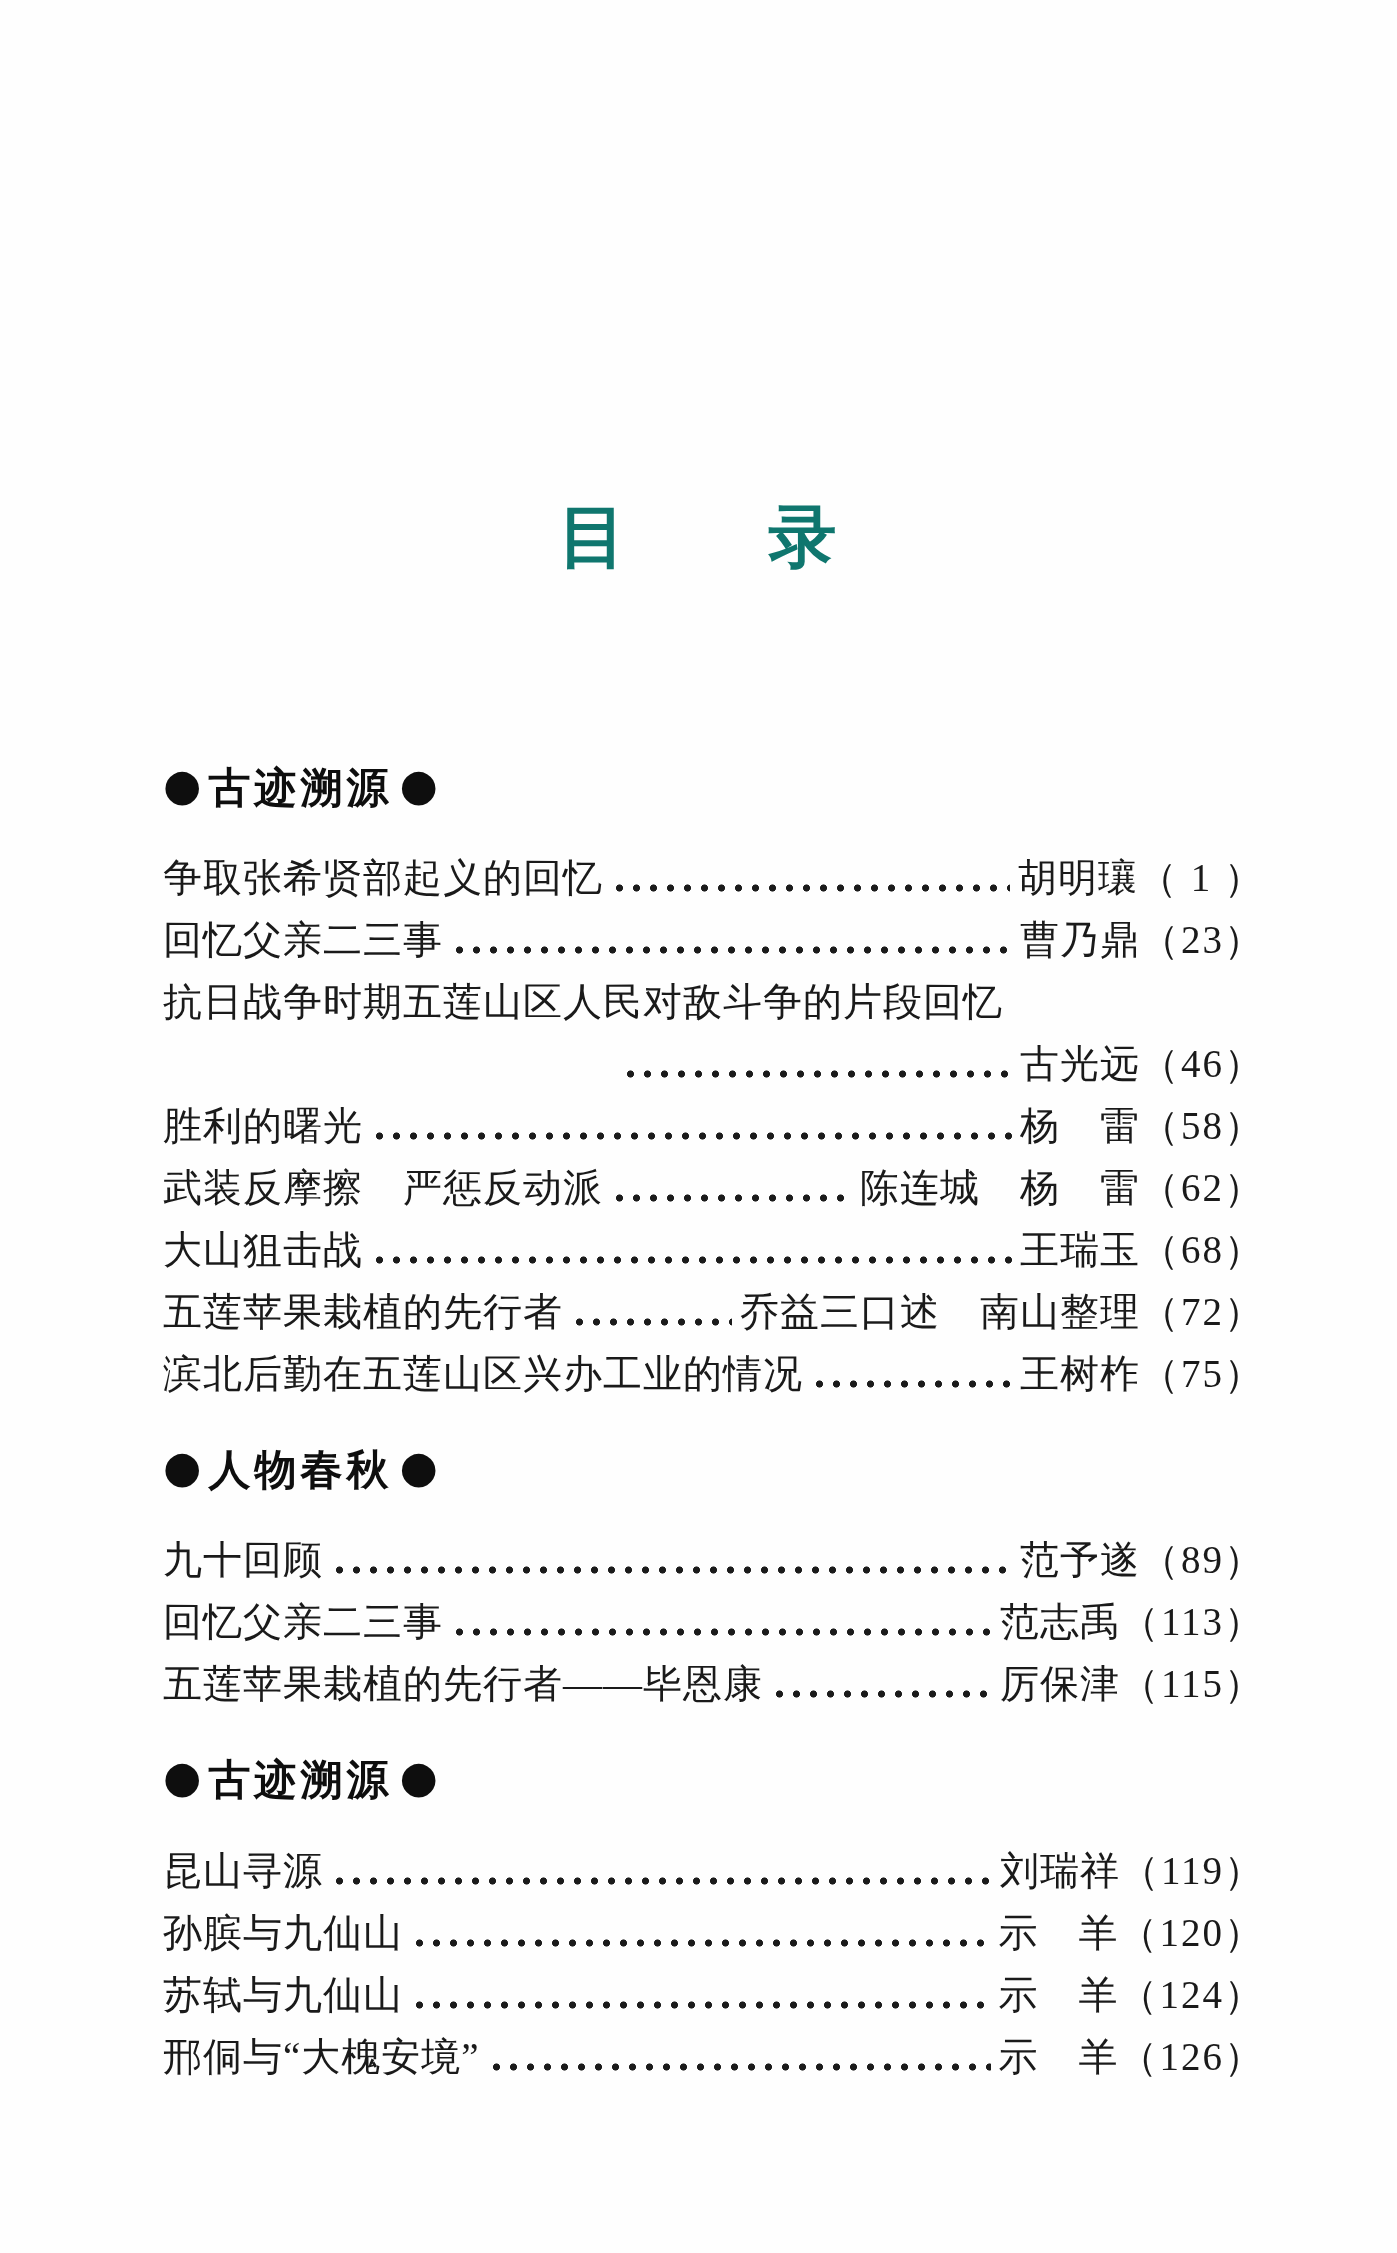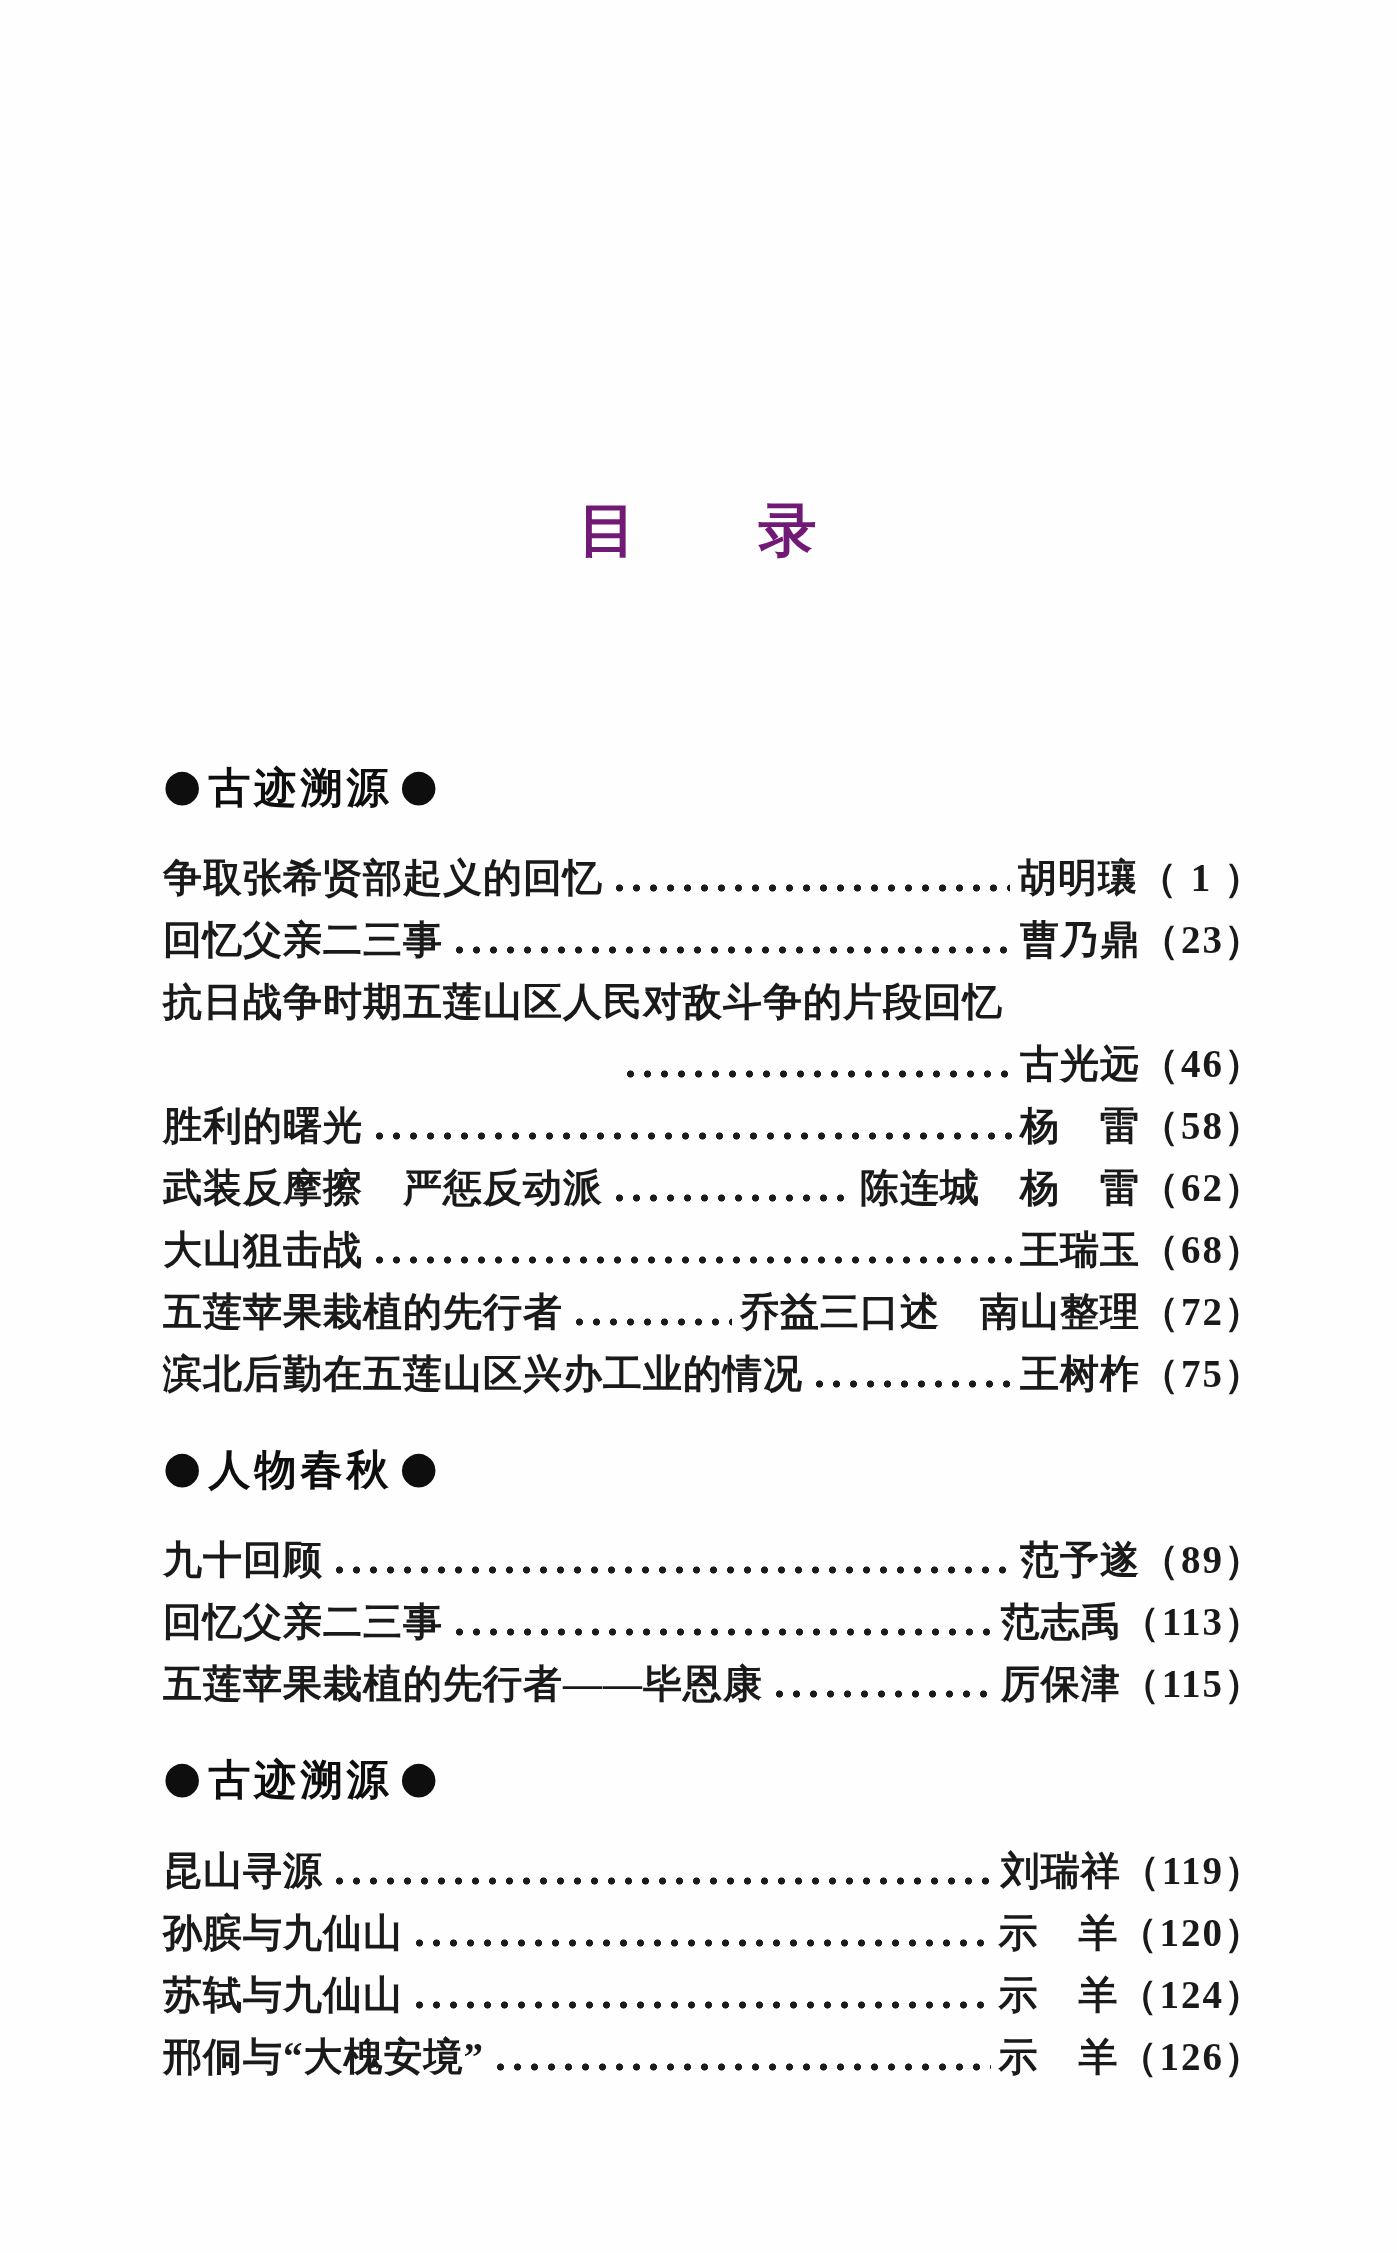--- a/index.html
+++ b/index.html
@@ -10,24 +10,24 @@
     background:#fefefe;
     color:#161616;
     font-family:"Liberation Serif","DejaVu Serif",serif;
     overflow:hidden;
   }
   .doc-title{
     position:absolute;
     top:492px;left:0;width:100%;
     margin:0;
     text-align:center;
-    font-size:58px;
+    font-size:68px;
     font-weight:700;
     letter-spacing:2px;
-    color:#701a75;
+    color:#0f766e;
   }
   .content{
     position:absolute;
     left:163px;top:765px;
     width:1102px;
   }
   .section-header{
     display:flex;
     align-items:center;
     gap:7px;
@@ -45,21 +45,20 @@
     font-family:"DejaVu Sans",sans-serif;
   }
   .hdr-text{letter-spacing:4px;}
   .toc-entry{
     display:flex;
     align-items:flex-end;
     font-size:39px;
     line-height:62px;
     white-space:nowrap;
     color:#1a1a1a;
-    font-weight:bold;
   }
   .toc-entry .t{flex:0 0 auto;letter-spacing:1px;}
   .toc-entry .a{flex:0 0 auto;letter-spacing:1px;}
   .toc-entry .p{flex:0 0 auto;letter-spacing:2px;}
   .leader{
     flex:1 1 auto;
     min-width:30px;
     height:10px;
     margin:0 8px 16px 8px;
     background-image:radial-gradient(circle,#1b1b1b 3.2px,transparent 3.9px);

